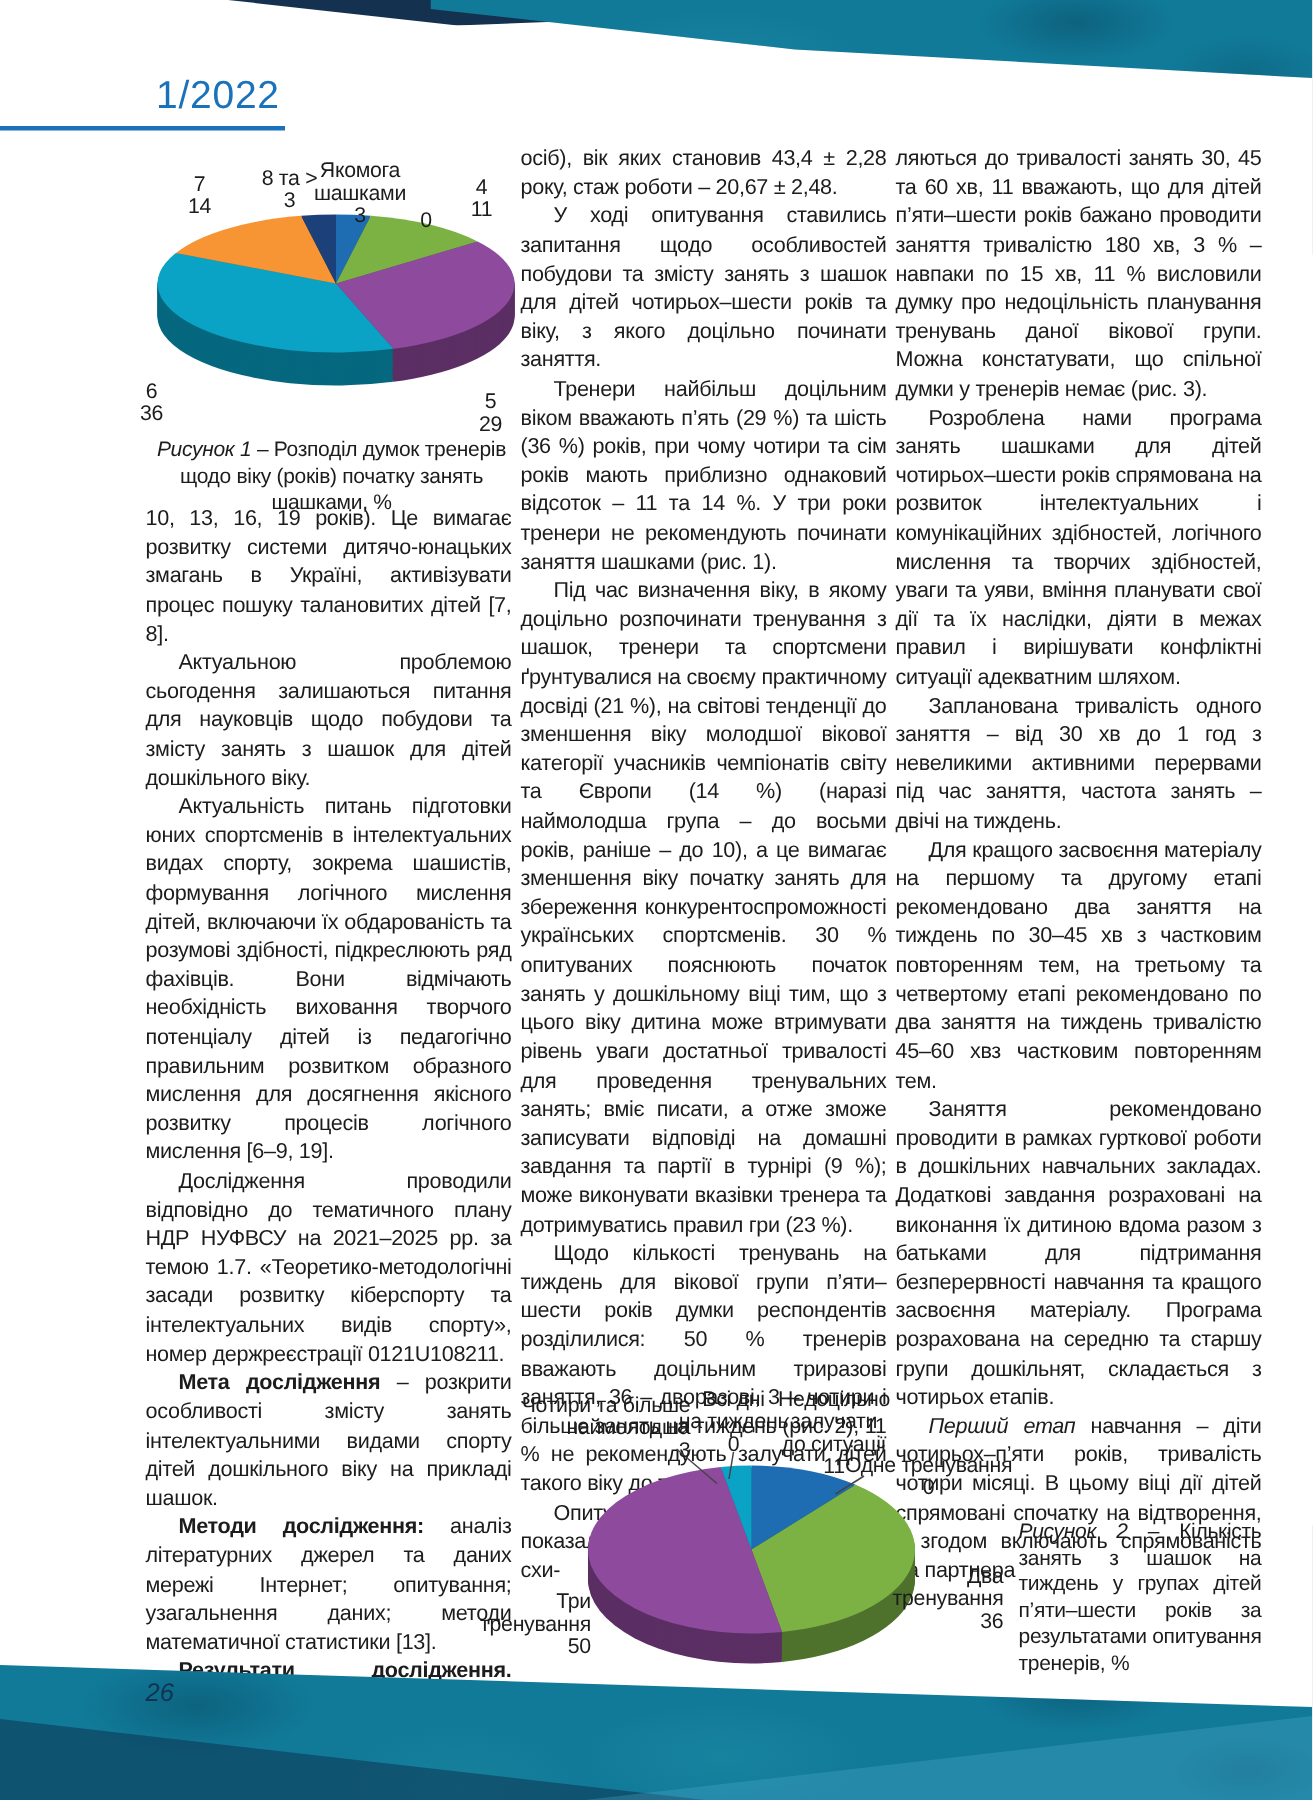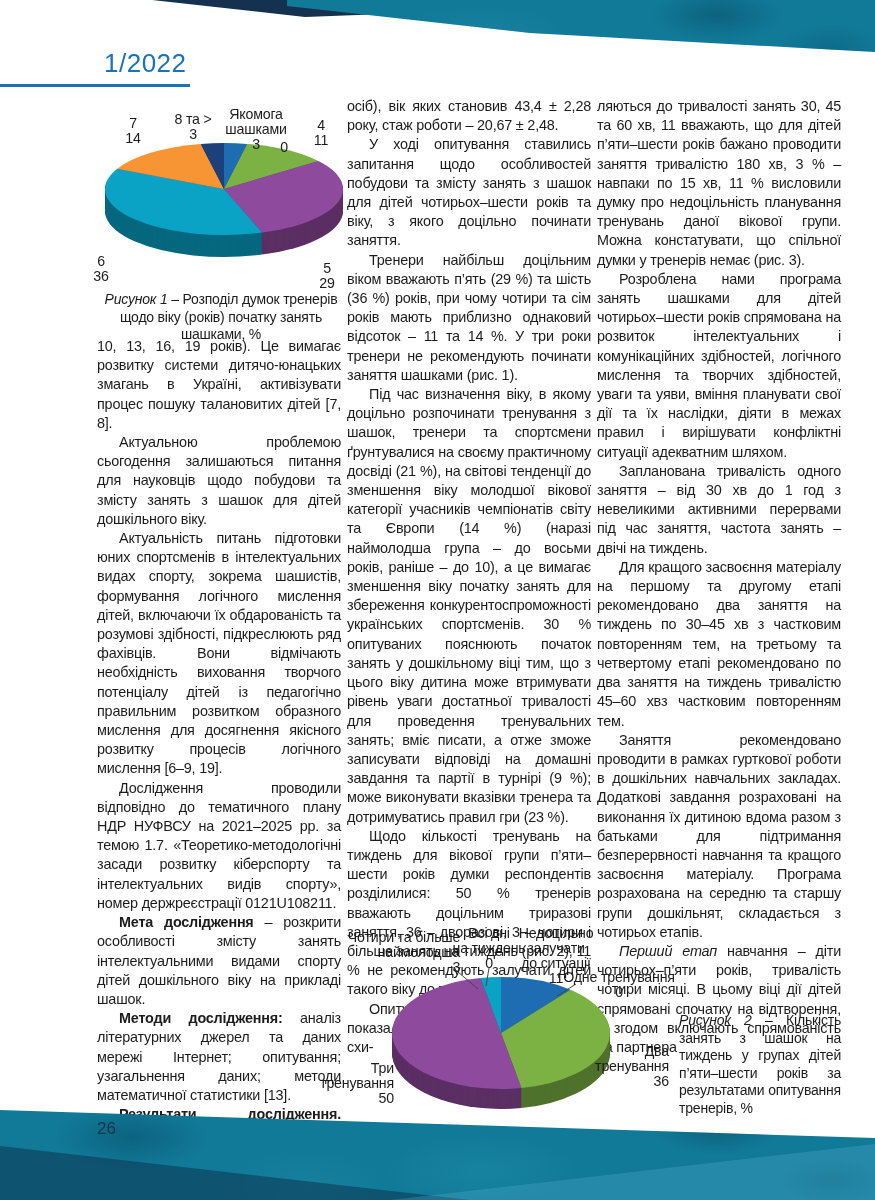--- a/index.html
+++ b/index.html
@@ -27,21 +27,21 @@
   .col{position:absolute;width:244px;font-size:14.4px;line-height:19.2px;
        letter-spacing:-0.2px;text-align:justify;}
   .para{margin:0;}
   .para.indent{text-indent:22px;}
   .caption{position:absolute;font-size:14px;line-height:17.5px;letter-spacing:-0.2px;}
   .cap1{left:97px;top:291px;width:248px;text-align:center;}
   .cap2{left:679px;top:1012px;width:162px;text-align:justify;}
   .i{font-style:italic;}
   .pie-label{position:absolute;transform:translateX(-50%);text-align:center;
        font-size:14.2px;line-height:15px;letter-spacing:-0.2px;white-space:nowrap;}
-  .pagenum{position:absolute;left:97px;top:1119px;font-size:17px;color:#0f3350;}
+  .pagenum{position:absolute;left:97px;top:1119px;font-size:17px;color:#0f3350;font-style:italic;}
   svg{position:absolute;overflow:visible;}
 </style>
 </head>
 <body>
 
 <div class="page">
 
   <div class="deco top-navy"></div>
   <div class="deco top-teal tex"></div>
 
@@ -303,21 +303,21 @@
       <path d="M 161 108 L 181.424563289844 163.00808604080657 A 109 56 0 0 1 140.5754367101559 52.99191395919345 Z" fill="#8e4a9d"></path>
       <path d="M 161 108 L 140.5754367101559 52.99191395919345 A 109 56 0 0 1 160.99999999999997 52 Z" fill="#0aa3c6"></path>
       <line x1="149" y1="43" x2="146" y2="61" stroke="#444" stroke-width="1"></line>
       <line x1="111" y1="41" x2="138" y2="64" stroke="#444" stroke-width="1"></line>
       <line x1="236" y1="59" x2="217" y2="71" stroke="#444" stroke-width="1"></line>
     </svg>
 
   <div class="caption cap2"><span class="i">Рисунок 2</span><span> – Кількість занять з шашок на тиждень у групах дітей п’яти–шести років за результатами опитування тренерів, %</span></div>
 
   <div id="labels">
-      <div class="pie-label" style="left: 256px; top: 107px;">
+      <div class="pie-label" style="left: 240px; top: 107px;">
         <div>Якомога</div>
         <div>шашками</div>
         <div>3</div>
       </div>
       <div class="pie-label" style="left: 284px; top: 140px;">
         <div>0</div>
       </div>
       <div class="pie-label" style="left: 321px; top: 118px;">
         <div>4</div>
         <div>11</div>

